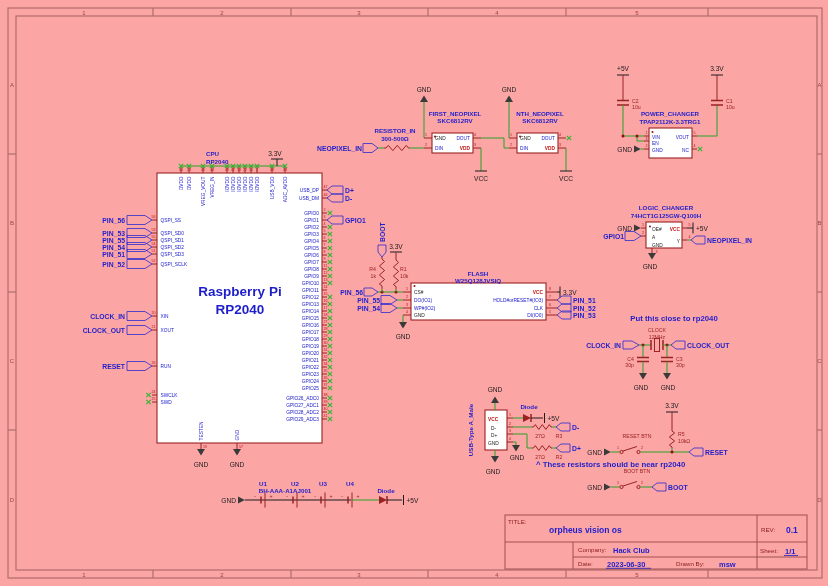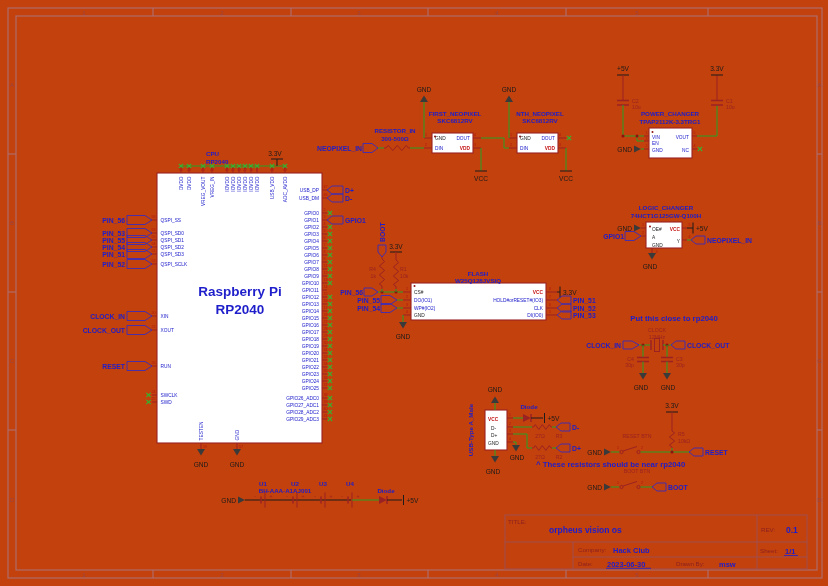--- a/index.html
+++ b/index.html
@@ -1,16 +1,16 @@
 <!DOCTYPE html>
 <html><head>
 <meta charset="utf-8">
 <style>
   html,body{margin:0;padding:0;background:#fff;}
-  .page{width:828px;height:586px;position:relative;background:#c2410c;overflow:hidden;}
+  .page{width:828px;height:586px;position:relative;background:#fca5a5;overflow:hidden;}
   svg{display:block;}
   text{font-family:"Liberation Sans","DejaVu Sans",sans-serif;}
   
   .w{stroke:#27a327;stroke-width:1;fill:none}
   .wk{stroke:#1c1c1c;stroke-width:1;fill:none}
   .sym{stroke:#9b2222;stroke-width:1;fill:none}
   .symw{stroke:#9b2222;stroke-width:1.5;fill:none}
   .symf{fill:#9b2222}
   .body{stroke:#9b2222;stroke-width:1.1;fill:#ffffff}
   .pent{stroke:#2a2ad0;stroke-width:0.8;fill:none}

